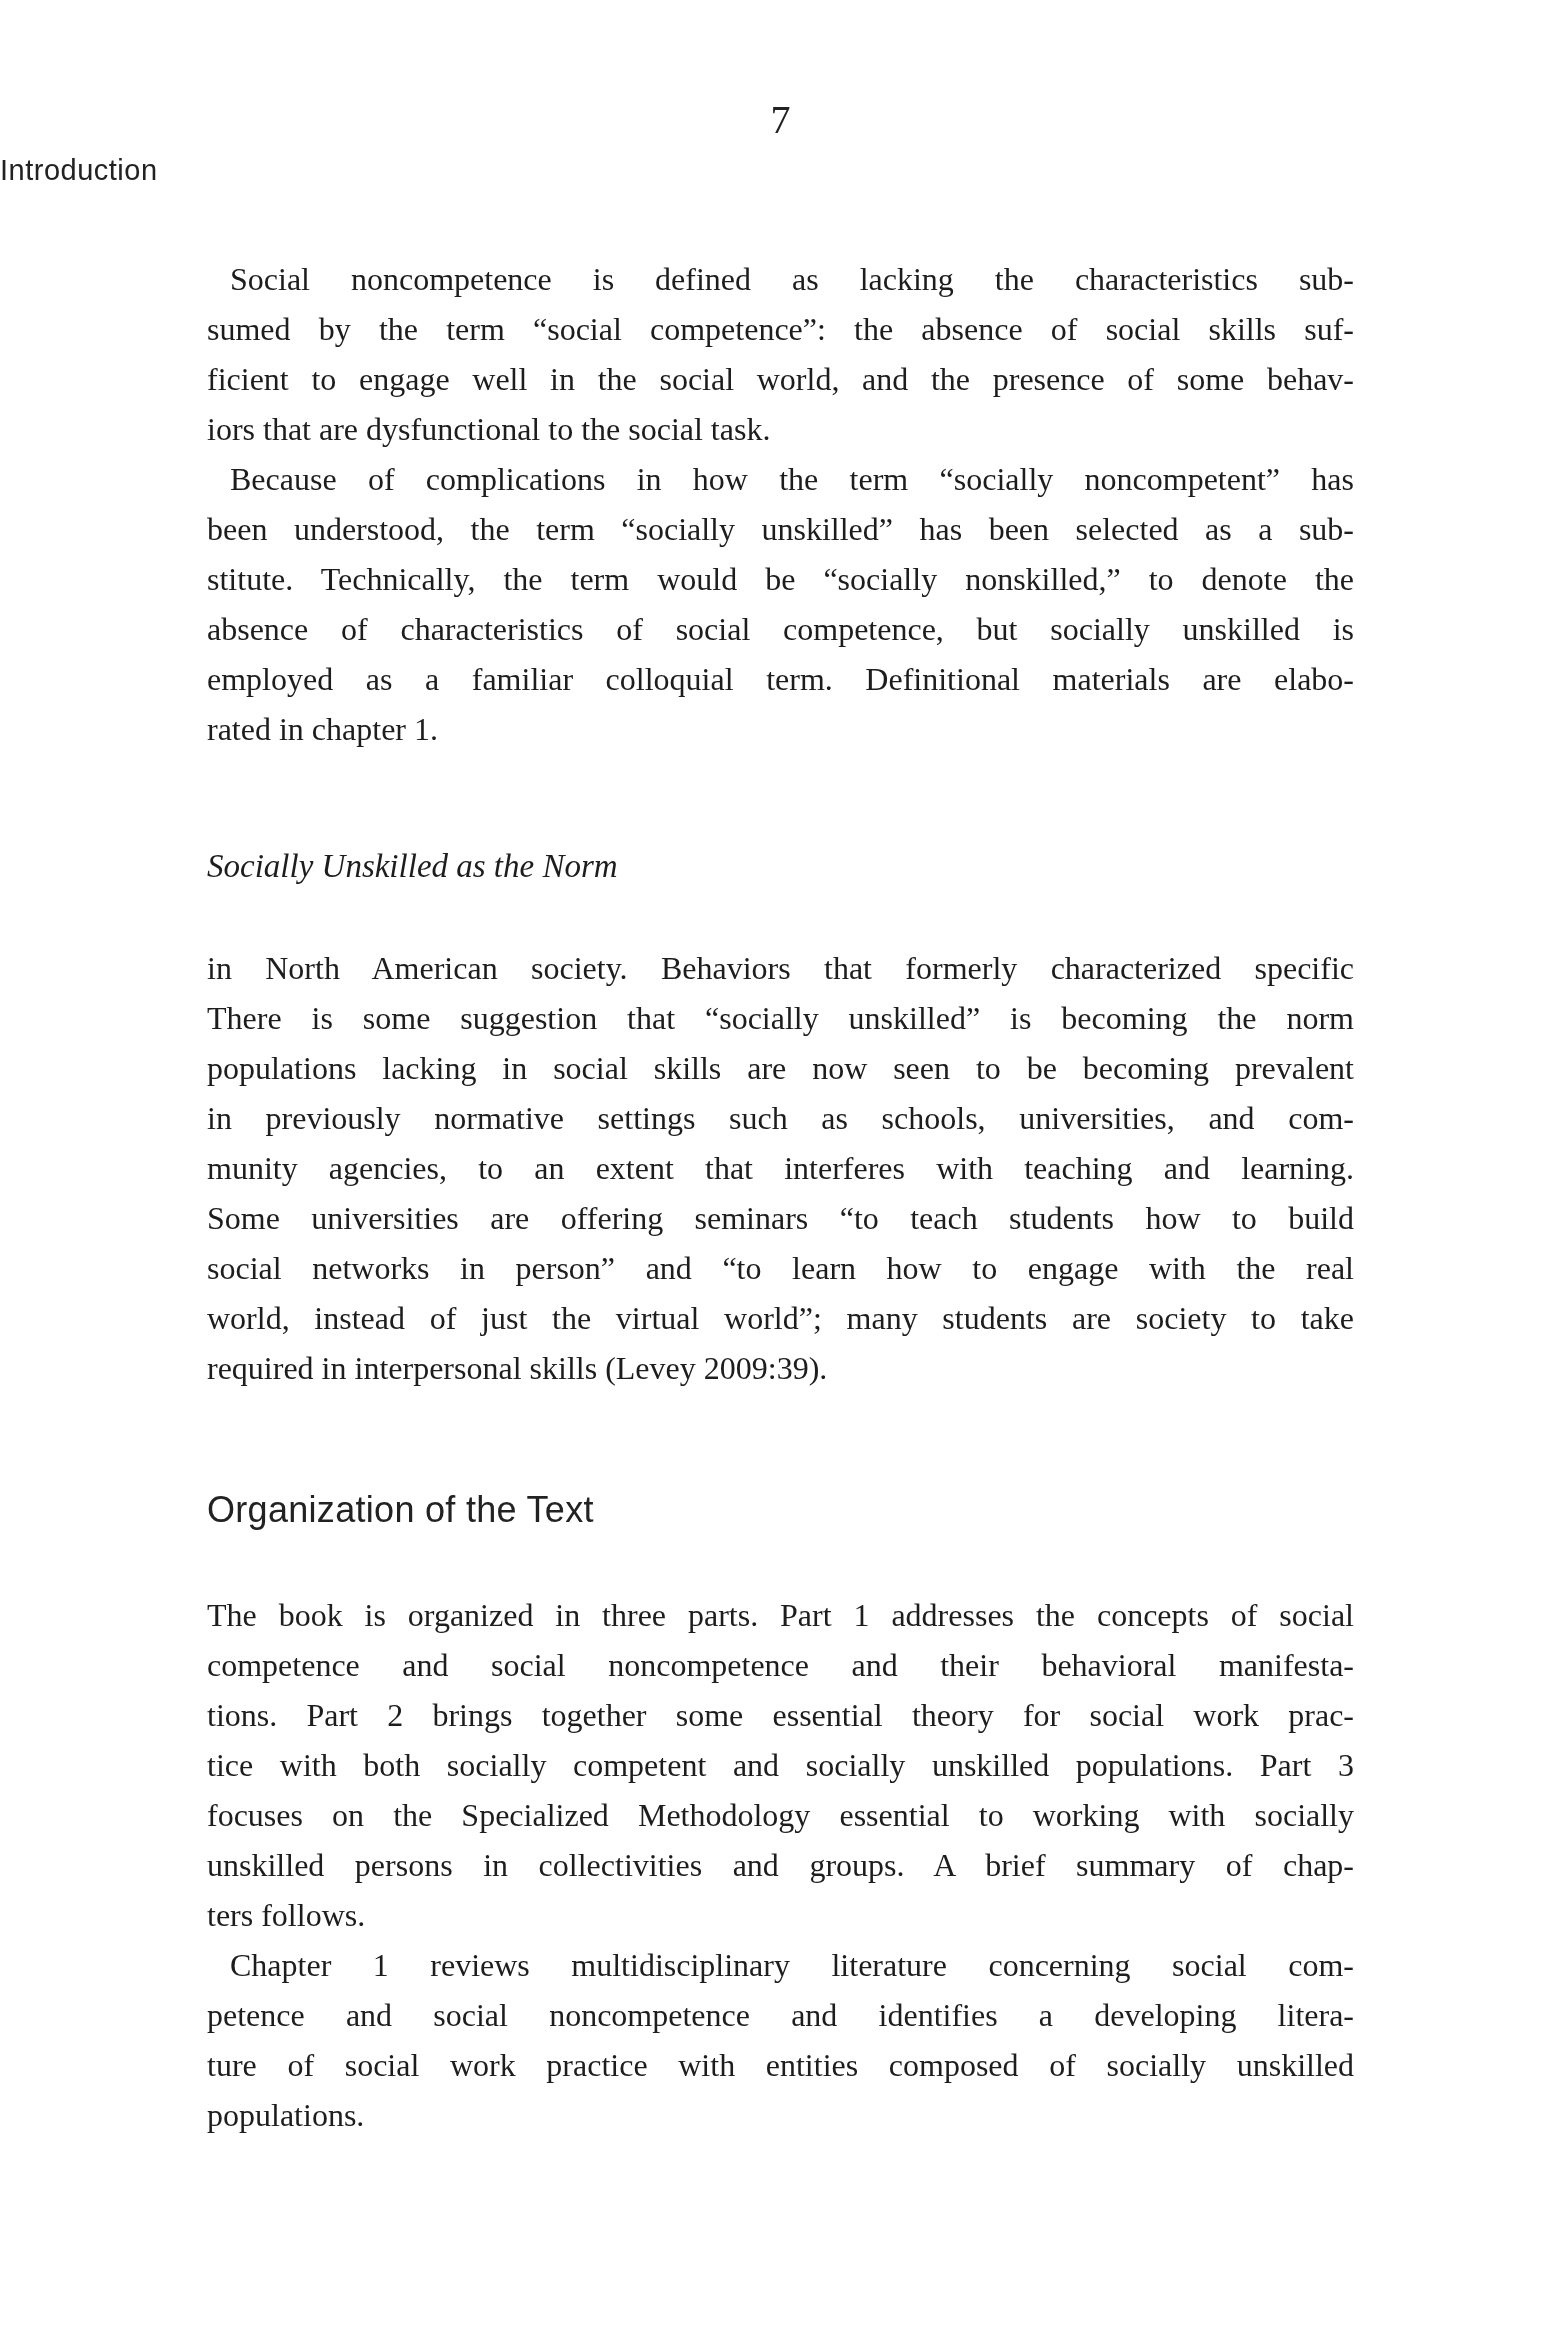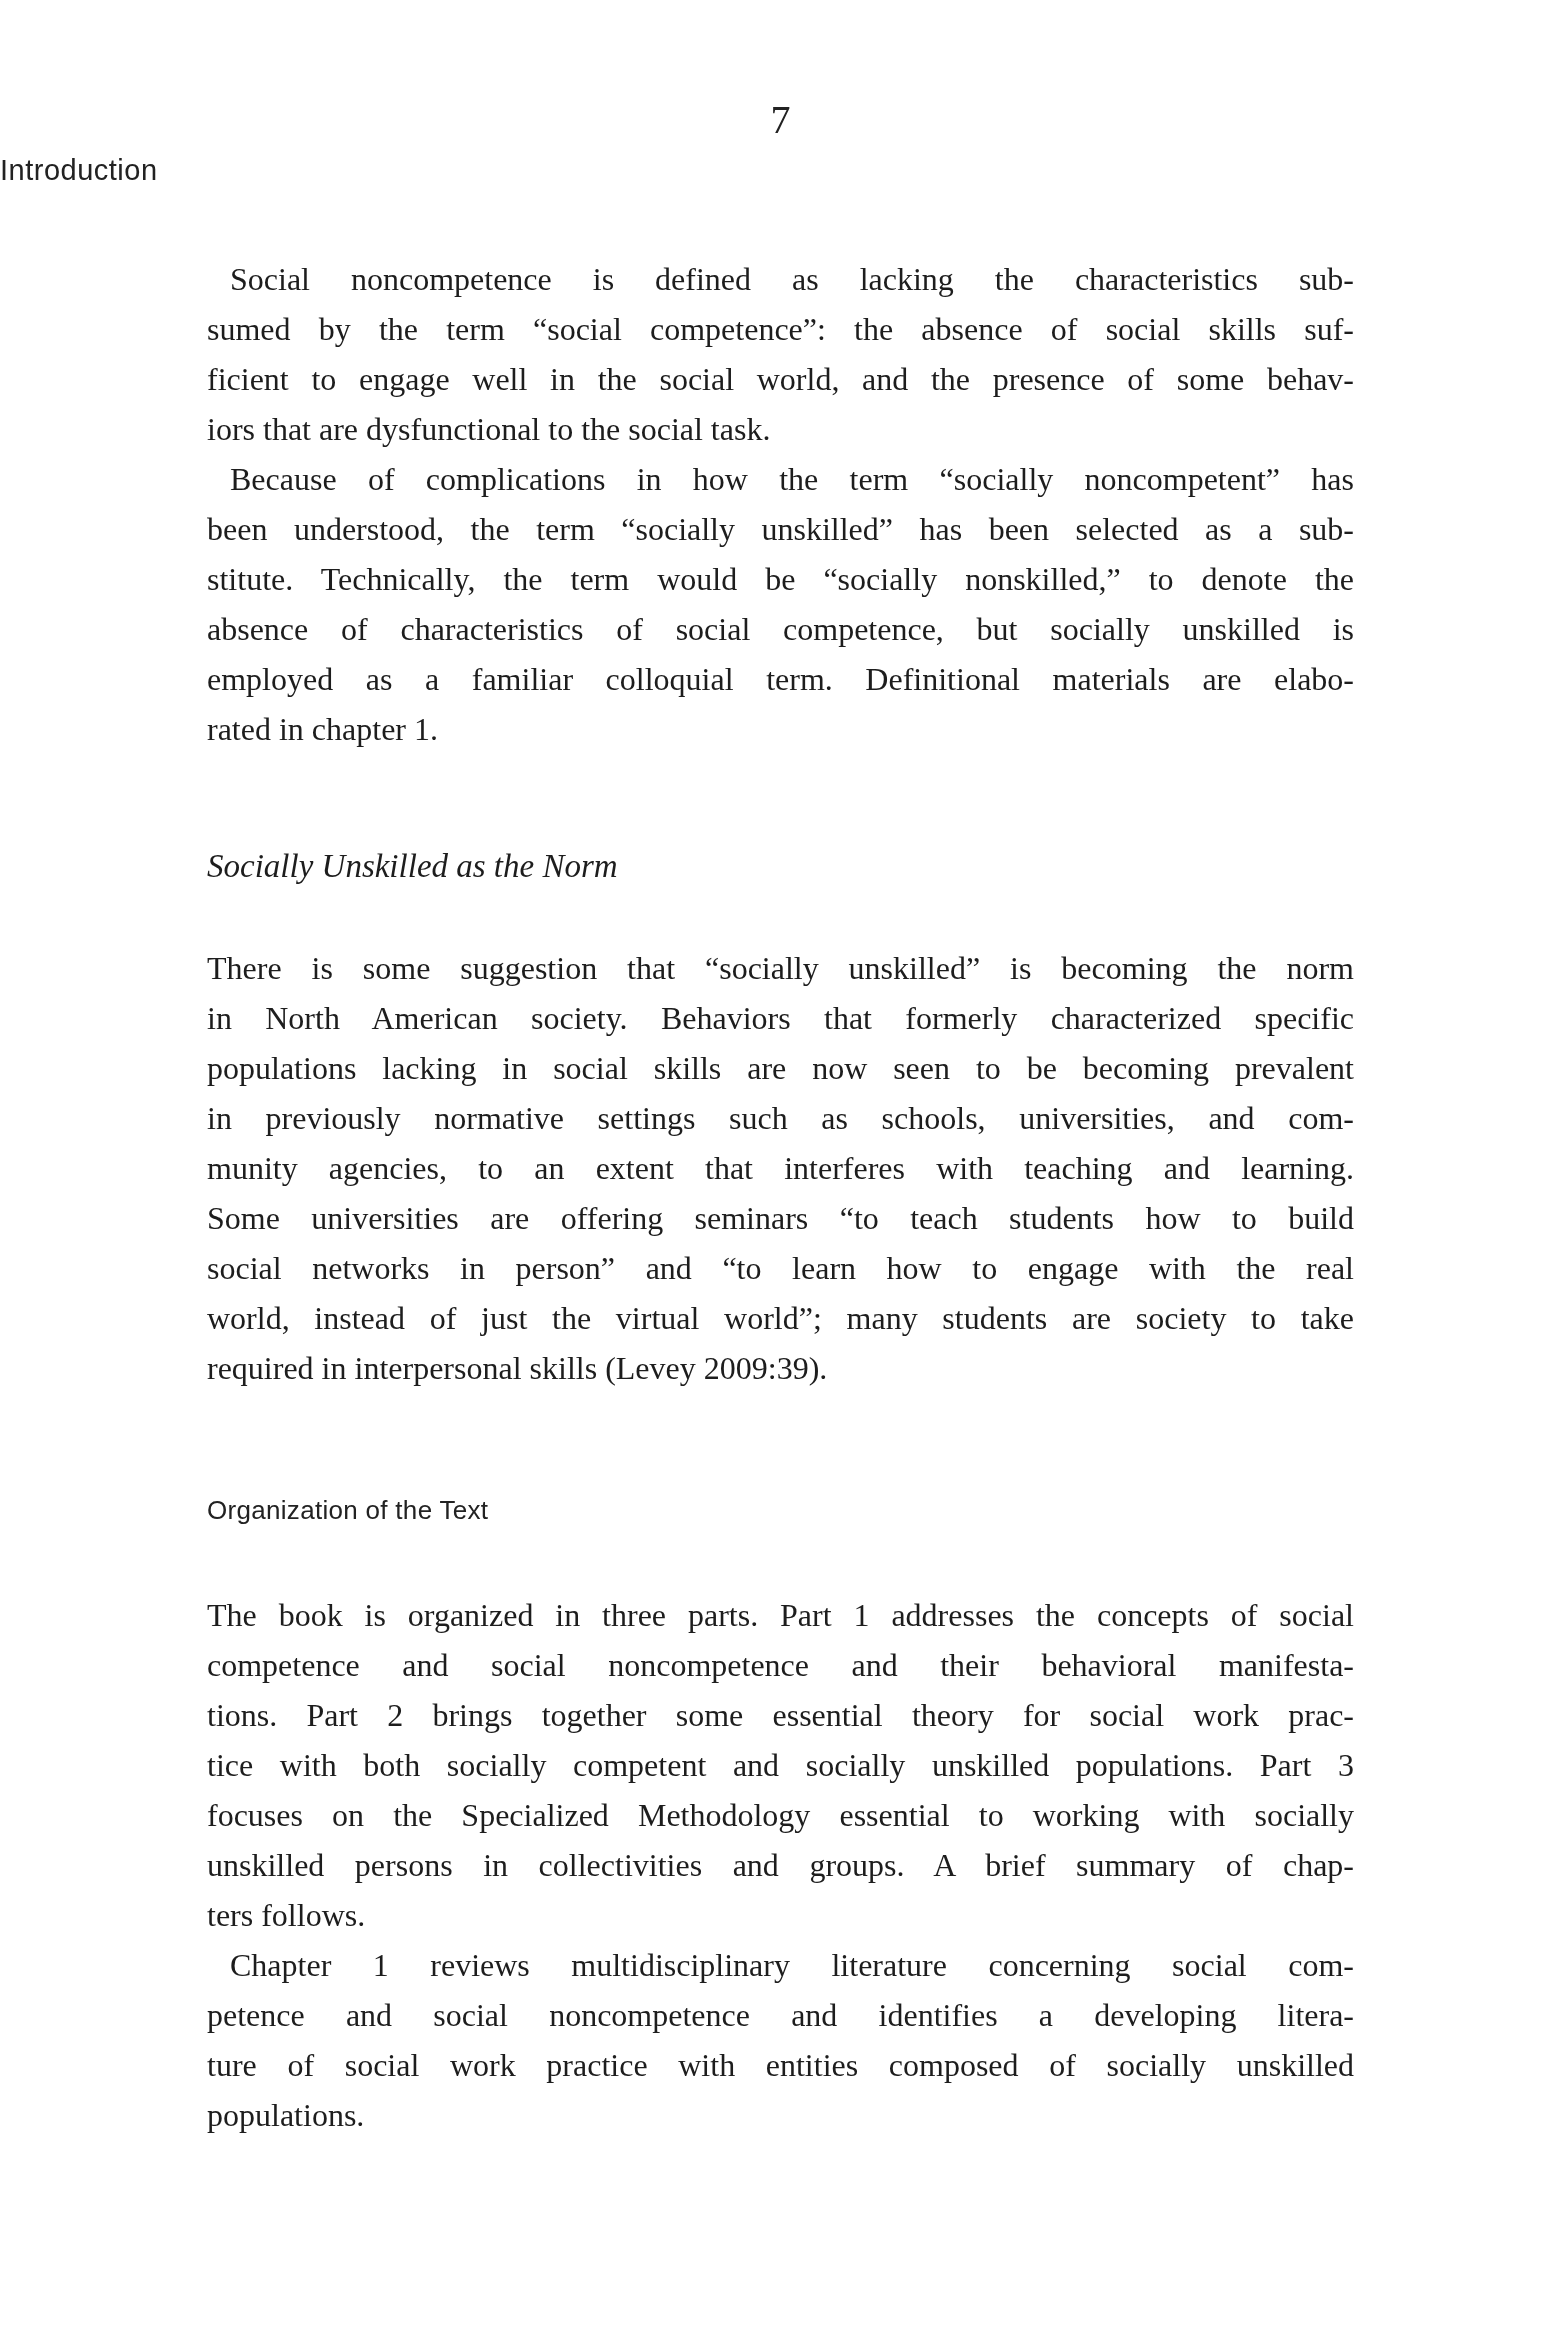--- a/index.html
+++ b/index.html
@@ -63,21 +63,21 @@
     line-height: 40px;
     color: #1d1d1d;
   }
   .para.after-italic-head {
     margin-top: 57px;
   }
   .subhead-sans {
     margin: 98px 0 0 0;
     font-family: "Liberation Sans", "DejaVu Sans", sans-serif;
     font-weight: 400;
-    font-size: 26px;
+    font-size: 36px;
     line-height: 38px;
     letter-spacing: 0.3px;
     color: #222222;
   }
   .para.after-sans-head {
     margin-top: 61px;
   }
 </style>
 </head>
 <body>
@@ -99,22 +99,22 @@
         <div class="line">been understood, the term “socially unskilled” has been selected as a sub-</div>
         <div class="line">stitute. Technically, the term would be “socially nonskilled,” to denote the</div>
         <div class="line">absence of characteristics of social competence, but socially unskilled is</div>
         <div class="line">employed as a familiar colloquial term. Definitional materials are elabo-</div>
         <div class="line last">rated in chapter 1.</div>
       </div>
 
     <h2 class="subhead-italic">Socially Unskilled as the Norm</h2>
 
     <div class="para after-italic-head">
+        <div class="line">in North American society. Behaviors that formerly characterized specific</div>
         <div class="line">There is some suggestion that “socially unskilled” is becoming the norm</div>
-        <div class="line">in North American society. Behaviors that formerly characterized specific</div>
         <div class="line">populations lacking in social skills are now seen to be becoming prevalent</div>
         <div class="line">in previously normative settings such as schools, universities, and com-</div>
         <div class="line">munity agencies, to an extent that interferes with teaching and learning.</div>
         <div class="line">Some universities are offering seminars “to teach students how to build</div>
         <div class="line">social networks in person” and “to learn how to engage with the real</div>
         <div class="line">world, instead of just the virtual world”; many students are society to take</div>
         <div class="line last">required in interpersonal skills (Levey 2009:39).</div>
       </div>
 
     <h2 class="subhead-sans">Organization of the Text</h2>

